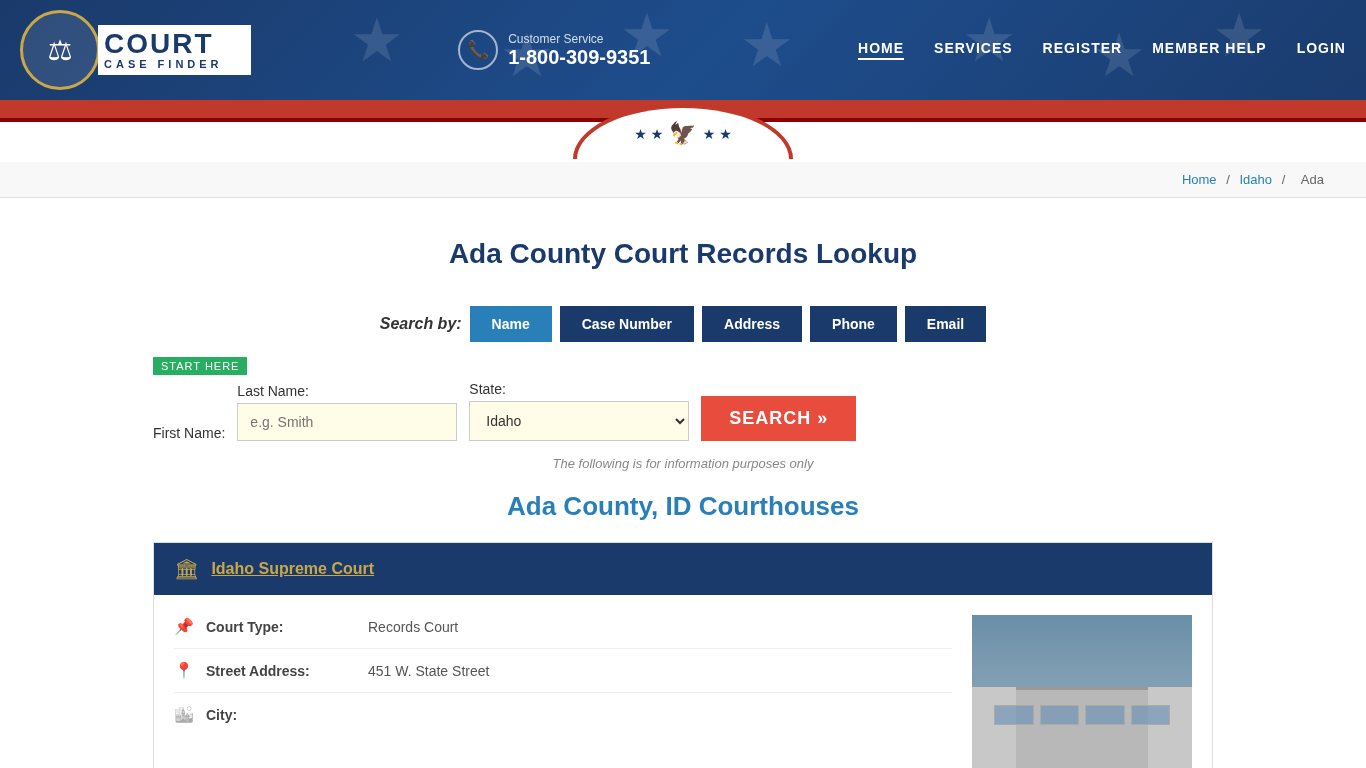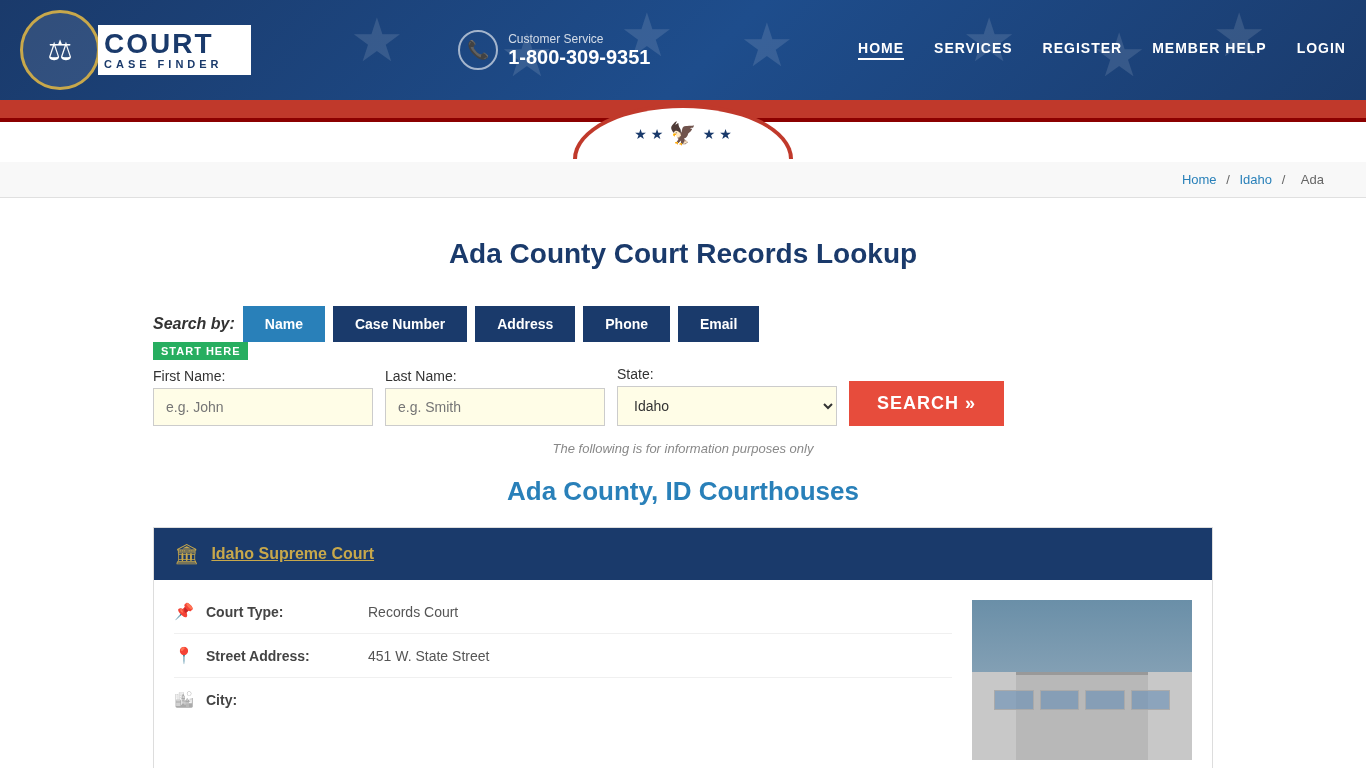--- a/index.html
+++ b/index.html
@@ -182,23 +182,23 @@
       font-size: 28px;
       font-weight: bold;
       color: #1a3a6b;
       margin: 20px 0 36px;
     }
 
     
     .search-by-row {
       display: flex;
       align-items: center;
-      justify-content: flex-start;
+      justify-content: center;
       gap: 8px;
-      margin-bottom: 0;
+      margin-bottom: 15px;
     }
     .search-by-label {
       font-size: 16px;
       font-weight: bold;
       font-style: italic;
       color: #333;
     }
     .search-tab {
       padding: 10px 22px;
       font-size: 14px;
@@ -214,21 +214,21 @@
     .search-tab.inactive {
       background: #1a3a6b;
     }
 
     
     .start-here-badge {
       display: inline-block;
       background: #27ae60;
       color: white;
       font-size: 11px;
-      font-weight: bold;
+      font-weight: normal;
       padding: 3px 8px;
       margin-bottom: 6px;
       letter-spacing: 1px;
     }
     .search-form {
       display: flex;
       align-items: flex-end;
       gap: 12px;
       margin-bottom: 15px;
       flex-wrap: wrap;
@@ -489,21 +489,20 @@
     <button class="search-tab inactive">Phone</button>
     <button class="search-tab inactive">Email</button>
   </div>
 
   <div>
     <span class="start-here-badge">START HERE</span>
   </div>
   <div class="search-form">
     <div class="form-group first-name">
       <label>First Name:</label>
-      <input type="text" placeholder="e.g. John" style="">
     </div>
     <div class="form-group last-name">
       <label>Last Name:</label>
       <input type="text" placeholder="e.g. Smith" style="">
     </div>
     <div class="form-group state">
       <label>State:</label>
       <select id="state-select"><option value="Alabama">Alabama</option><option value="Alaska">Alaska</option><option value="Arizona">Arizona</option><option value="Arkansas">Arkansas</option><option value="California">California</option><option value="Colorado">Colorado</option><option value="Connecticut">Connecticut</option><option value="Delaware">Delaware</option><option value="Florida">Florida</option><option value="Georgia">Georgia</option><option value="Hawaii">Hawaii</option><option value="Idaho" selected="">Idaho</option><option value="Illinois">Illinois</option><option value="Indiana">Indiana</option><option value="Iowa">Iowa</option><option value="Kansas">Kansas</option><option value="Kentucky">Kentucky</option><option value="Louisiana">Louisiana</option><option value="Maine">Maine</option><option value="Maryland">Maryland</option><option value="Massachusetts">Massachusetts</option><option value="Michigan">Michigan</option><option value="Minnesota">Minnesota</option><option value="Mississippi">Mississippi</option><option value="Missouri">Missouri</option><option value="Montana">Montana</option><option value="Nebraska">Nebraska</option><option value="Nevada">Nevada</option><option value="New Hampshire">New Hampshire</option><option value="New Jersey">New Jersey</option><option value="New Mexico">New Mexico</option><option value="New York">New York</option><option value="North Carolina">North Carolina</option><option value="North Dakota">North Dakota</option><option value="Ohio">Ohio</option><option value="Oklahoma">Oklahoma</option><option value="Oregon">Oregon</option><option value="Pennsylvania">Pennsylvania</option><option value="Rhode Island">Rhode Island</option><option value="South Carolina">South Carolina</option><option value="South Dakota">South Dakota</option><option value="Tennessee">Tennessee</option><option value="Texas">Texas</option><option value="Utah">Utah</option><option value="Vermont">Vermont</option><option value="Virginia">Virginia</option><option value="Washington">Washington</option><option value="West Virginia">West Virginia</option><option value="Wisconsin">Wisconsin</option><option value="Wyoming">Wyoming</option></select>
     </div>
     <button class="search-btn">SEARCH</button>

